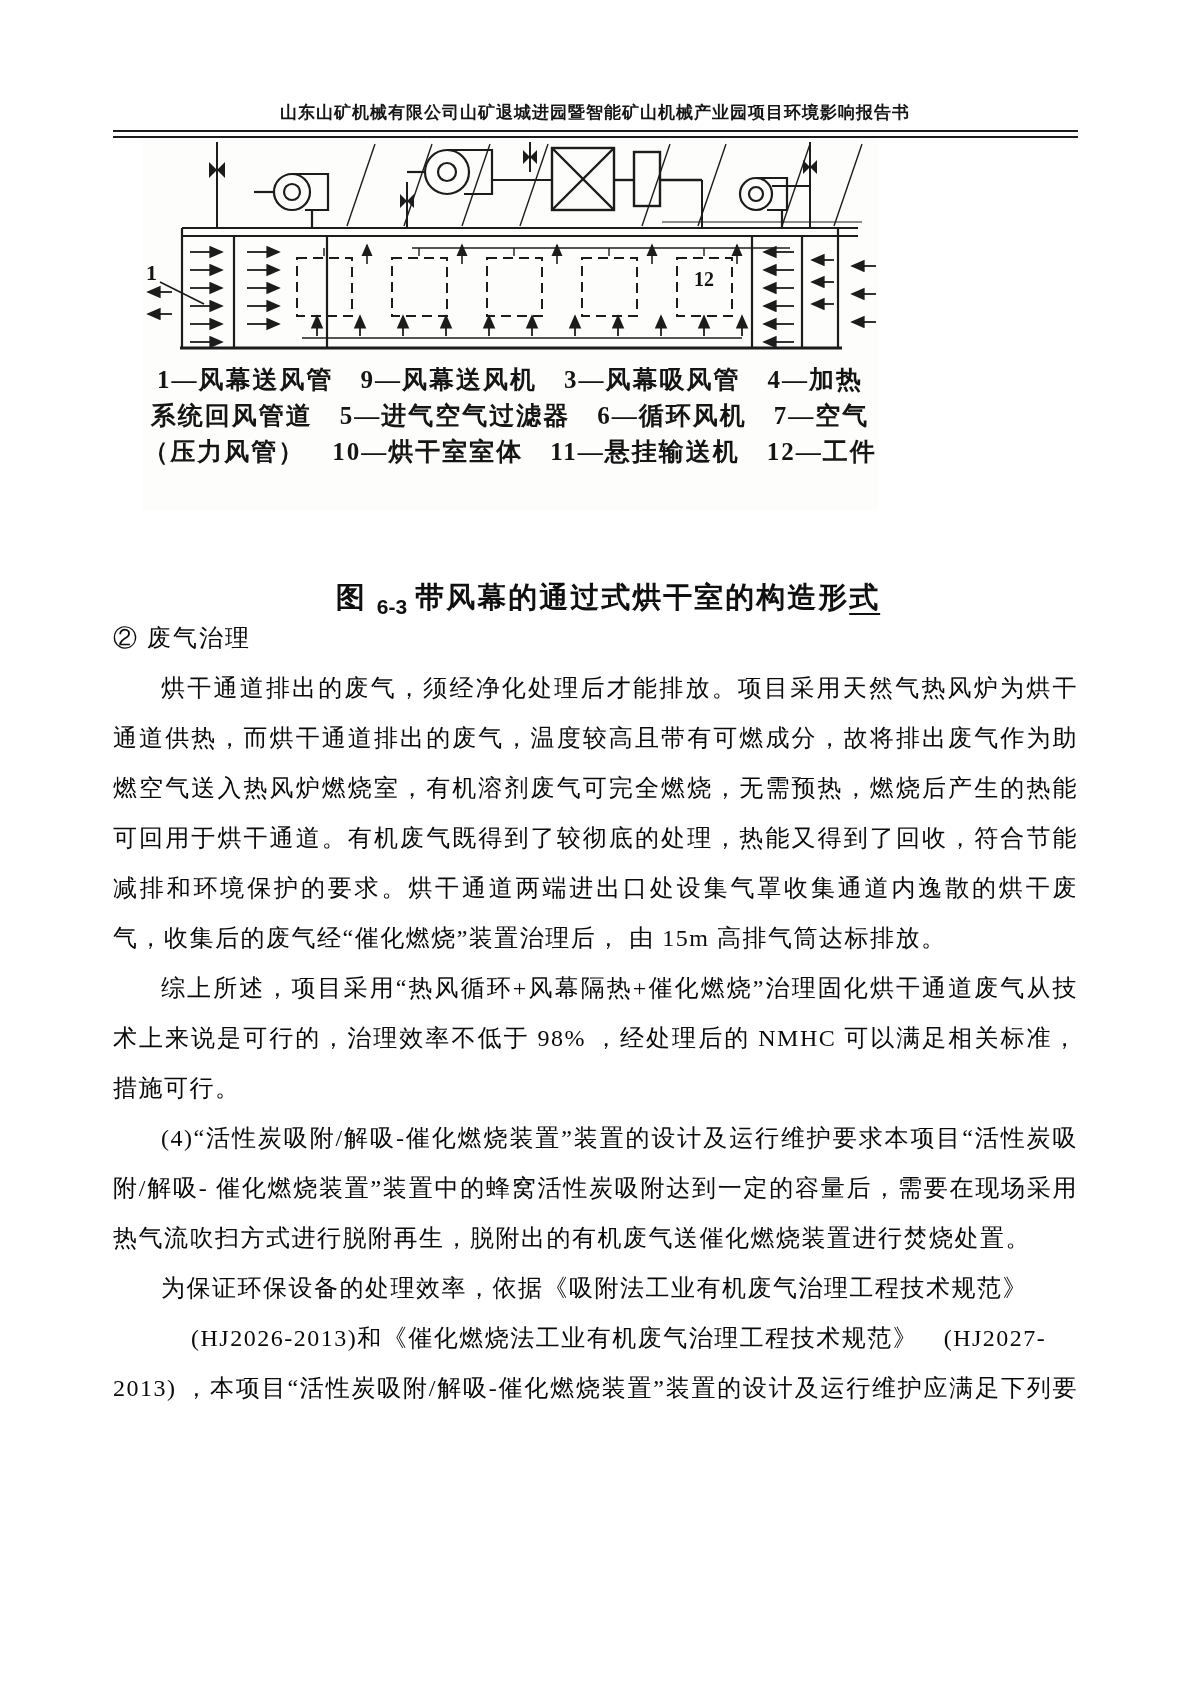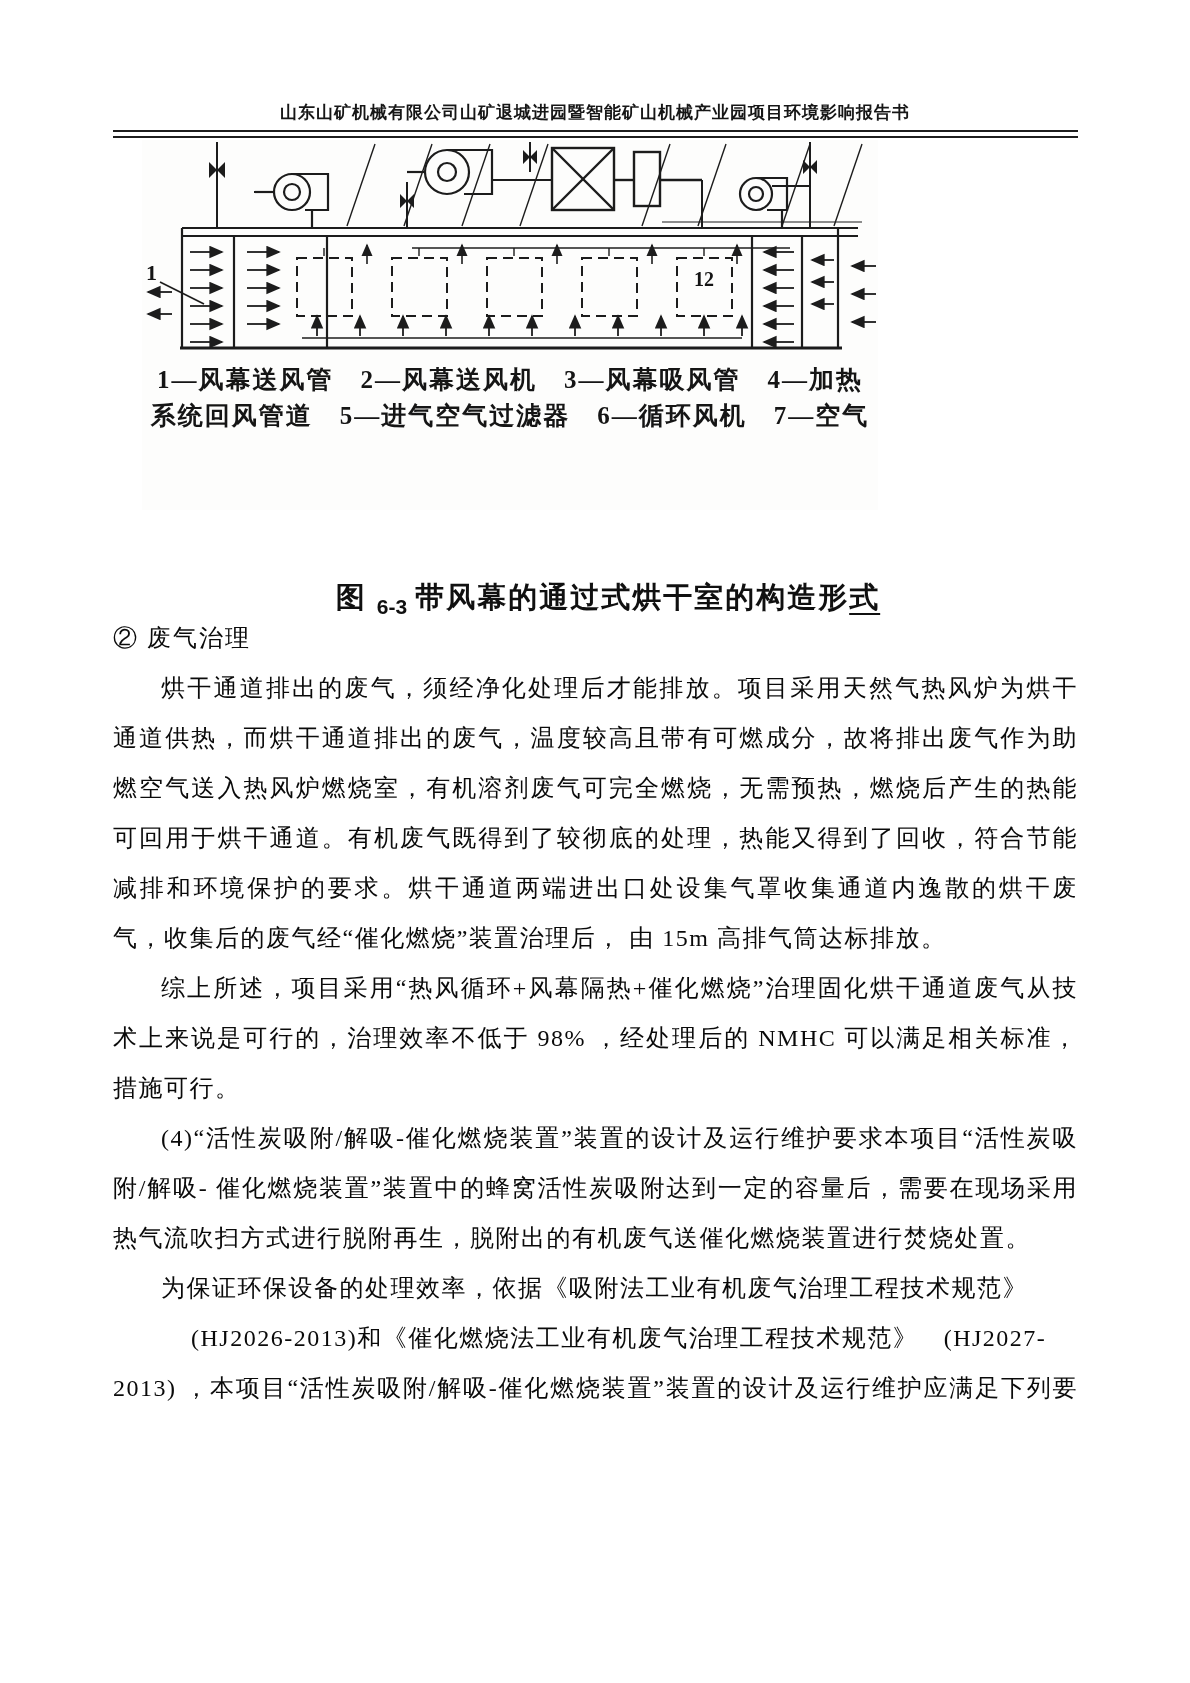--- a/index.html
+++ b/index.html
@@ -226,22 +226,23 @@
 
         <g font-family="Liberation Serif, serif" font-size="22" font-weight="700" fill="#141414">
           <text x="4" y="138">1</text>
           <text x="552" y="144" font-size="20">12</text>
         </g>
         <line x1="18" y1="140" x2="62" y2="162" class="diag-stroke" stroke-width="1.6"></line>
       </svg>
     </div>
 
     <div class="legend">
-      <div>1—风幕送风管　2—风幕送风机　3—风幕吸风管　4—加热</div>
+      <div>1—风幕送风管　9—风幕送风机　3—风幕吸风管　4—加热</div>
       <div>系统回风管道　5—进气空气过滤器　6—循环风机　7—空气</div>
+      <div>（压力风管）　10—烘干室室体　11—悬挂输送机　12—工件</div>
     </div>
   </div>
 
   <div class="caption">
     <span>图</span><span class="cap-num">6-3</span><span>带风幕的通过式烘干室的构造形</span><span class="cap-underline">式</span>
   </div>
 
   <div class="bodytext">
     <p class="sec-heading">② 废气治理</p>
     <p class="ind2">烘干通道排出的废气，须经净化处理后才能排放。项目采用天然气热风炉为烘干通道供热，而烘干通道排出的废气，温度较高且带有可燃成分，故将排出废气作为助燃空气送入热风炉燃烧室，有机溶剂废气可完全燃烧，无需预热，燃烧后产生的热能可回用于烘干通道。有机废气既得到了较彻底的处理，热能又得到了回收，符合节能减排和环境保护的要求。烘干通道两端进出口处设集气罩收集通道内逸散的烘干废气，收集后的废气经“催化燃烧”装置治理后， 由 15m 高排气筒达标排放。</p>

